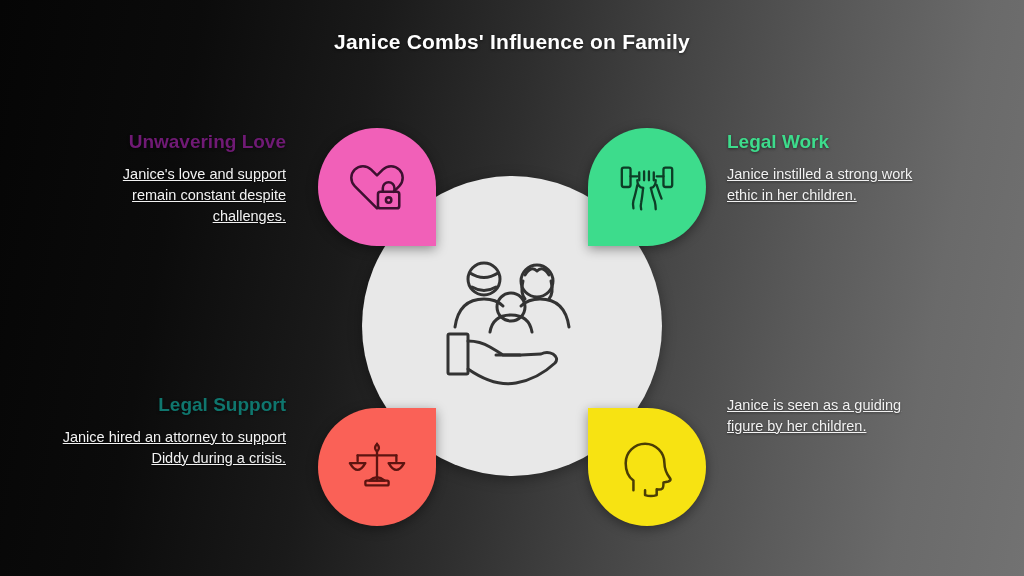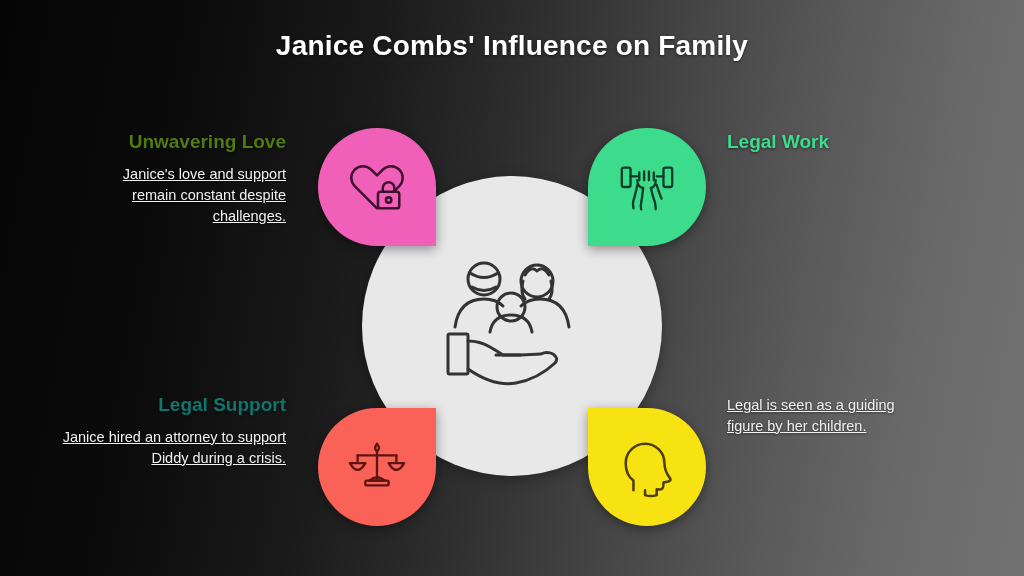--- a/index.html
+++ b/index.html
@@ -11,21 +11,21 @@
     overflow:hidden;
     position:relative;
   }
 
   
   .title {
     position:absolute;
     top:30px; left:0; width:1024px;
     text-align:center;
     color:#ffffff;
-    font-size:28px;
+    font-size:21px;
     font-weight:bold;
     letter-spacing:0.2px;
     text-shadow:0 1px 3px rgba(0,0,0,.55);
   }
 
   
   .stage {
     position:absolute;
     left:300px; top:120px;
     width:424px; height:424px;
@@ -157,28 +157,29 @@
   <div class="petal petal-role">
     <svg viewBox="0 0 64 64" fill="none" stroke="#4a3d05" stroke-width="2.6" stroke-linecap="round" stroke-linejoin="round">
       <path d="M18 56 v-10 q-8 -6 -8 -18 a20 20 0 0 1 40 0 q0 8 6 16 q1 2 -2 3 l-5 1
                q0 5 -1 6 q-2 2 -6 1 v6 q-6 2 -12 0 v-5"></path>
     </svg>
   </div>
 
 </div>
 
 <div class="block blk-love">
-  <h2 style="color:#4d7c0f">Unwavering Love</h2>
+  <h2 style="color:#701a75">Unwavering Love</h2>
   <p>Janice's love and support remain constant despite challenges.</p>
 </div>
 
 <div class="block blk-work">
   <h2 style="color:#3ddc8c">Legal Work</h2>
+  <p>Janice instilled a strong work ethic in her children.</p>
 </div>
 
 <div class="block blk-legal">
   <h2 style="color:#0f766e">Legal Support</h2>
   <p>Janice hired an attorney to support Diddy during a crisis.</p>
 </div>
 
 <div class="block blk-role">
-  <p>Legal is seen as a guiding figure by her children.</p>
+  <p>Janice is seen as a guiding figure by her children.</p>
 </div>
 
 </body></html>

